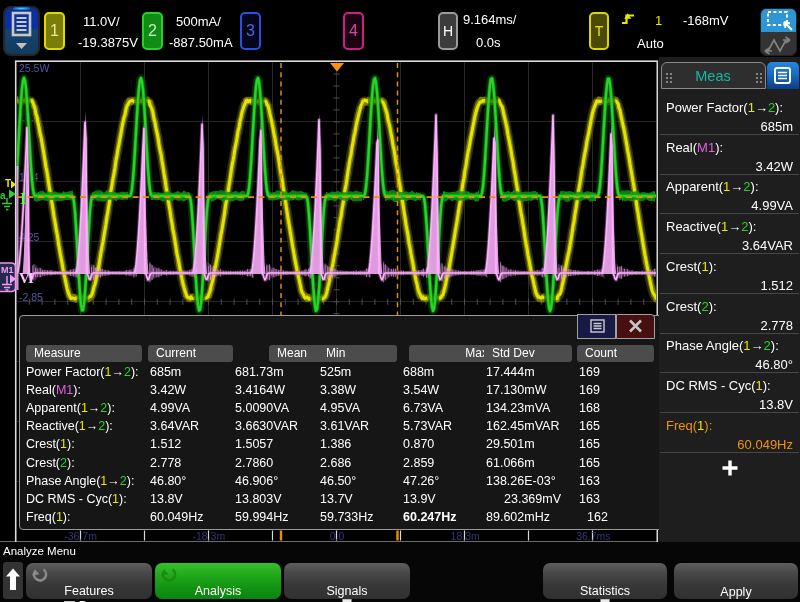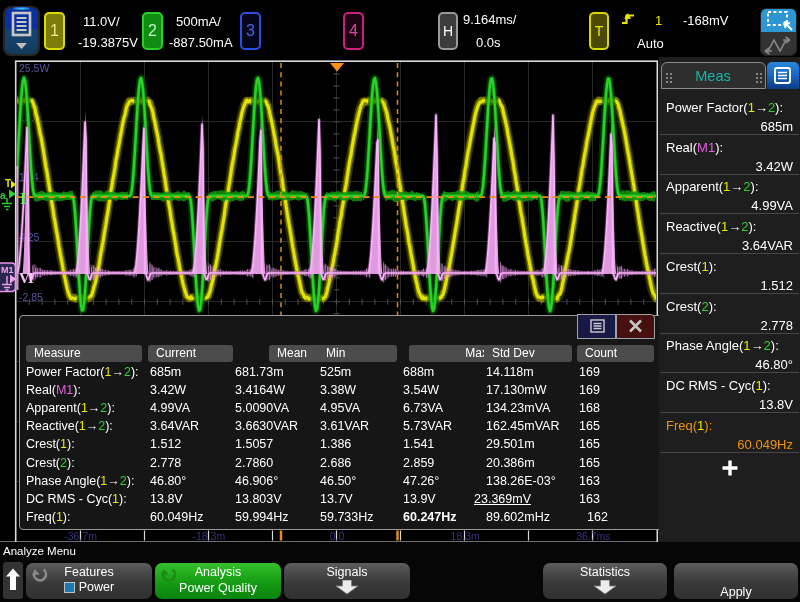--- a/index.html
+++ b/index.html
@@ -13,21 +13,21 @@
  color:#fff;font-size:12px;line-height:17px;padding-left:8px;top:29px;}
 .trow{position:absolute;left:0;width:636px;height:18px;font-size:12.5px;color:#fff;white-space:nowrap;}
 .trow span.c{position:absolute;top:0;}
 .mrow{position:absolute;left:7px;width:130px;color:#fff;font-size:13px;white-space:nowrap;}
 .mval{position:absolute;right:7px;text-align:right;color:#fff;font-size:13px;white-space:nowrap;}
 .msep{position:absolute;left:1px;width:139px;height:1px;background:#474747;}
 .y1{color:#e8e800}.g2{color:#30d030}.m1{color:#e060e0}.or{color:#f0920a}
 .btn{position:absolute;top:563px;height:36px;border-radius:7px;
  background:linear-gradient(180deg,#5e5e5e 0%,#484848 28%,#373737 62%,#303030 100%);
  color:#fff;font-size:12.5px;text-align:center;}
-.btn .l1{margin-top:2px;}
+.btn .l1{margin-top:21px;}
 </style></head>
 <body>
 <div id="scr">
 
 <svg class="ab" style="left:0;top:0" width="800" height="602" viewBox="0 0 800 602">
  <defs>
   <path id="yw" d="M16.0,101.0 L17.0,101.0 L18.0,101.0 L19.0,101.0 L20.0,101.0 L21.0,101.0 L22.0,101.0 L23.0,101.0 L24.0,101.0 L25.0,101.0 L26.0,101.0 L27.0,101.0 L28.0,101.0 L29.0,101.0 L30.0,101.0 L31.0,101.0 L32.0,101.8 L33.0,103.3 L34.0,105.7 L35.0,109.0 L36.0,113.2 L37.0,117.6 L38.0,122.3 L39.0,127.1 L40.0,132.2 L41.0,137.5 L42.0,143.0 L43.0,148.6 L44.0,154.4 L45.0,160.3 L46.0,166.3 L47.0,172.4 L48.0,178.6 L49.0,184.8 L50.0,191.1 L51.0,197.4 L52.0,203.8 L53.0,210.1 L54.0,216.4 L55.0,222.6 L56.0,228.8 L57.0,234.8 L58.0,240.8 L59.0,246.7 L60.0,252.4 L61.0,258.0 L62.0,263.4 L63.0,268.6 L64.0,273.6 L65.0,278.4 L66.0,283.0 L67.0,287.3 L68.0,291.2 L69.0,294.1 L70.0,296.2 L71.0,297.5 L72.0,298.0 L73.0,298.0 L74.0,298.0 L75.0,298.0 L76.0,298.0 L77.0,298.0 L78.0,298.0 L79.0,298.0 L80.0,298.0 L81.0,298.0 L82.0,298.0 L83.0,298.0 L84.0,298.0 L85.0,298.0 L86.0,298.0 L87.0,298.0 L88.0,298.0 L89.0,298.0 L90.0,297.6 L91.0,296.4 L92.0,294.4 L93.0,291.5 L94.0,287.7 L95.0,283.4 L96.0,278.9 L97.0,274.1 L98.0,269.1 L99.0,263.9 L100.0,258.5 L101.0,253.0 L102.0,247.3 L103.0,241.4 L104.0,235.4 L105.0,229.4 L106.0,223.2 L107.0,217.0 L108.0,210.7 L109.0,204.4 L110.0,198.1 L111.0,191.8 L112.0,185.5 L113.0,179.2 L114.0,173.0 L115.0,166.9 L116.0,160.9 L117.0,154.9 L118.0,149.2 L119.0,143.5 L120.0,138.0 L121.0,132.7 L122.0,127.6 L123.0,122.7 L124.0,118.1 L125.0,113.6 L126.0,109.4 L127.0,106.0 L128.0,103.6 L129.0,101.9 L130.0,101.1 L131.0,101.0 L132.0,101.0 L133.0,101.0 L134.0,101.0 L135.0,101.0 L136.0,101.0 L137.0,101.0 L138.0,101.0 L139.0,101.0 L140.0,101.0 L141.0,101.0 L142.0,101.0 L143.0,101.0 L144.0,101.0 L145.0,101.0 L146.0,101.0 L147.0,101.0 L148.0,101.1 L149.0,101.9 L150.0,103.6 L151.0,106.0 L152.0,109.4 L153.0,113.6 L154.0,118.1 L155.0,122.7 L156.0,127.6 L157.0,132.7 L158.0,138.0 L159.0,143.5 L160.0,149.2 L161.0,154.9 L162.0,160.9 L163.0,166.9 L164.0,173.0 L165.0,179.2 L166.0,185.5 L167.0,191.8 L168.0,198.1 L169.0,204.4 L170.0,210.7 L171.0,217.0 L172.0,223.2 L173.0,229.4 L174.0,235.4 L175.0,241.4 L176.0,247.3 L177.0,253.0 L178.0,258.5 L179.0,263.9 L180.0,269.1 L181.0,274.1 L182.0,278.9 L183.0,283.4 L184.0,287.7 L185.0,291.5 L186.0,294.4 L187.0,296.4 L188.0,297.6 L189.0,298.0 L190.0,298.0 L191.0,298.0 L192.0,298.0 L193.0,298.0 L194.0,298.0 L195.0,298.0 L196.0,298.0 L197.0,298.0 L198.0,298.0 L199.0,298.0 L200.0,298.0 L201.0,298.0 L202.0,298.0 L203.0,298.0 L204.0,298.0 L205.0,298.0 L206.0,298.0 L207.0,297.5 L208.0,296.2 L209.0,294.1 L210.0,291.2 L211.0,287.3 L212.0,283.0 L213.0,278.4 L214.0,273.6 L215.0,268.6 L216.0,263.4 L217.0,258.0 L218.0,252.4 L219.0,246.7 L220.0,240.8 L221.0,234.8 L222.0,228.8 L223.0,222.6 L224.0,216.4 L225.0,210.1 L226.0,203.8 L227.0,197.4 L228.0,191.1 L229.0,184.8 L230.0,178.6 L231.0,172.4 L232.0,166.3 L233.0,160.3 L234.0,154.4 L235.0,148.6 L236.0,143.0 L237.0,137.5 L238.0,132.2 L239.0,127.1 L240.0,122.3 L241.0,117.6 L242.0,113.2 L243.0,109.0 L244.0,105.7 L245.0,103.3 L246.0,101.8 L247.0,101.0 L248.0,101.0 L249.0,101.0 L250.0,101.0 L251.0,101.0 L252.0,101.0 L253.0,101.0 L254.0,101.0 L255.0,101.0 L256.0,101.0 L257.0,101.0 L258.0,101.0 L259.0,101.0 L260.0,101.0 L261.0,101.0 L262.0,101.0 L263.0,101.0 L264.0,101.0 L265.0,101.2 L266.0,102.1 L267.0,103.8 L268.0,106.4 L269.0,109.8 L270.0,114.0 L271.0,118.5 L272.0,123.2 L273.0,128.1 L274.0,133.3 L275.0,138.6 L276.0,144.1 L277.0,149.7 L278.0,155.5 L279.0,161.5 L280.0,167.5 L281.0,173.6 L282.0,179.8 L283.0,186.1 L284.0,192.4 L285.0,198.7 L286.0,205.0 L287.0,211.3 L288.0,217.6 L289.0,223.8 L290.0,230.0 L291.0,236.0 L292.0,242.0 L293.0,247.8 L294.0,253.5 L295.0,259.1 L296.0,264.4 L297.0,269.6 L298.0,274.6 L299.0,279.3 L300.0,283.9 L301.0,288.1 L302.0,291.8 L303.0,294.6 L304.0,296.5 L305.0,297.6 L306.0,298.0 L307.0,298.0 L308.0,298.0 L309.0,298.0 L310.0,298.0 L311.0,298.0 L312.0,298.0 L313.0,298.0 L314.0,298.0 L315.0,298.0 L316.0,298.0 L317.0,298.0 L318.0,298.0 L319.0,298.0 L320.0,298.0 L321.0,298.0 L322.0,298.0 L323.0,298.0 L324.0,297.4 L325.0,296.1 L326.0,293.9 L327.0,290.9 L328.0,286.9 L329.0,282.5 L330.0,277.9 L331.0,273.1 L332.0,268.1 L333.0,262.8 L334.0,257.4 L335.0,251.8 L336.0,246.1 L337.0,240.2 L338.0,234.2 L339.0,228.1 L340.0,222.0 L341.0,215.7 L342.0,209.4 L343.0,203.1 L344.0,196.8 L345.0,190.5 L346.0,184.2 L347.0,178.0 L348.0,171.8 L349.0,165.7 L350.0,159.7 L351.0,153.8 L352.0,148.0 L353.0,142.4 L354.0,137.0 L355.0,131.7 L356.0,126.6 L357.0,121.8 L358.0,117.1 L359.0,112.7 L360.0,108.6 L361.0,105.5 L362.0,103.2 L363.0,101.7 L364.0,101.0 L365.0,101.0 L366.0,101.0 L367.0,101.0 L368.0,101.0 L369.0,101.0 L370.0,101.0 L371.0,101.0 L372.0,101.0 L373.0,101.0 L374.0,101.0 L375.0,101.0 L376.0,101.0 L377.0,101.0 L378.0,101.0 L379.0,101.0 L380.0,101.0 L381.0,101.0 L382.0,101.2 L383.0,102.2 L384.0,104.0 L385.0,106.7 L386.0,110.2 L387.0,114.5 L388.0,119.0 L389.0,123.7 L390.0,128.6 L391.0,133.8 L392.0,139.1 L393.0,144.6 L394.0,150.3 L395.0,156.1 L396.0,162.1 L397.0,168.1 L398.0,174.2 L399.0,180.5 L400.0,186.7 L401.0,193.0 L402.0,199.3 L403.0,205.7 L404.0,212.0 L405.0,218.2 L406.0,224.4 L407.0,230.6 L408.0,236.6 L409.0,242.6 L410.0,248.4 L411.0,254.1 L412.0,259.6 L413.0,265.0 L414.0,270.1 L415.0,275.1 L416.0,279.8 L417.0,284.3 L418.0,288.6 L419.0,292.2 L420.0,294.8 L421.0,296.7 L422.0,297.7 L423.0,298.0 L424.0,298.0 L425.0,298.0 L426.0,298.0 L427.0,298.0 L428.0,298.0 L429.0,298.0 L430.0,298.0 L431.0,298.0 L432.0,298.0 L433.0,298.0 L434.0,298.0 L435.0,298.0 L436.0,298.0 L437.0,298.0 L438.0,298.0 L439.0,298.0 L440.0,298.0 L441.0,297.3 L442.0,295.9 L443.0,293.7 L444.0,290.5 L445.0,286.5 L446.0,282.1 L447.0,277.5 L448.0,272.6 L449.0,267.6 L450.0,262.3 L451.0,256.9 L452.0,251.3 L453.0,245.5 L454.0,239.6 L455.0,233.6 L456.0,227.5 L457.0,221.3 L458.0,215.1 L459.0,208.8 L460.0,202.5 L461.0,196.2 L462.0,189.9 L463.0,183.6 L464.0,177.3 L465.0,171.2 L466.0,165.1 L467.0,159.1 L468.0,153.2 L469.0,147.5 L470.0,141.9 L471.0,136.4 L472.0,131.2 L473.0,126.1 L474.0,121.3 L475.0,116.7 L476.0,112.3 L477.0,108.3 L478.0,105.2 L479.0,103.0 L480.0,101.6 L481.0,101.0 L482.0,101.0 L483.0,101.0 L484.0,101.0 L485.0,101.0 L486.0,101.0 L487.0,101.0 L488.0,101.0 L489.0,101.0 L490.0,101.0 L491.0,101.0 L492.0,101.0 L493.0,101.0 L494.0,101.0 L495.0,101.0 L496.0,101.0 L497.0,101.0 L498.0,101.0 L499.0,101.3 L500.0,102.4 L501.0,104.3 L502.0,107.0 L503.0,110.6 L504.0,114.9 L505.0,119.4 L506.0,124.2 L507.0,129.1 L508.0,134.3 L509.0,139.7 L510.0,145.2 L511.0,150.9 L512.0,156.7 L513.0,162.7 L514.0,168.7 L515.0,174.9 L516.0,181.1 L517.0,187.3 L518.0,193.7 L519.0,200.0 L520.0,206.3 L521.0,212.6 L522.0,218.9 L523.0,225.1 L524.0,231.2 L525.0,237.2 L526.0,243.2 L527.0,249.0 L528.0,254.6 L529.0,260.1 L530.0,265.5 L531.0,270.6 L532.0,275.5 L533.0,280.3 L534.0,284.7 L535.0,289.0 L536.0,292.5 L537.0,295.1 L538.0,296.8 L539.0,297.8 L540.0,298.0 L541.0,298.0 L542.0,298.0 L543.0,298.0 L544.0,298.0 L545.0,298.0 L546.0,298.0 L547.0,298.0 L548.0,298.0 L549.0,298.0 L550.0,298.0 L551.0,298.0 L552.0,298.0 L553.0,298.0 L554.0,298.0 L555.0,298.0 L556.0,298.0 L557.0,298.0 L558.0,297.3 L559.0,295.8 L560.0,293.4 L561.0,290.2 L562.0,286.0 L563.0,281.6 L564.0,277.0 L565.0,272.1 L566.0,267.0 L567.0,261.8 L568.0,256.3 L569.0,250.7 L570.0,244.9 L571.0,239.0 L572.0,233.0 L573.0,226.9 L574.0,220.7 L575.0,214.5 L576.0,208.2 L577.0,201.9 L578.0,195.5 L579.0,189.2 L580.0,183.0 L581.0,176.7 L582.0,170.6 L583.0,164.5 L584.0,158.5 L585.0,152.6 L586.0,146.9 L587.0,141.3 L588.0,135.9 L589.0,130.7 L590.0,125.6 L591.0,120.8 L592.0,116.2 L593.0,111.9 L594.0,108.0 L595.0,105.0 L596.0,102.8 L597.0,101.5 L598.0,101.0 L599.0,101.0 L600.0,101.0 L601.0,101.0 L602.0,101.0 L603.0,101.0 L604.0,101.0 L605.0,101.0 L606.0,101.0 L607.0,101.0 L608.0,101.0 L609.0,101.0 L610.0,101.0 L611.0,101.0 L612.0,101.0 L613.0,101.0 L614.0,101.0 L615.0,101.0 L616.0,101.4 L617.0,102.5 L618.0,104.5 L619.0,107.3 L620.0,111.1 L621.0,115.4 L622.0,119.9 L623.0,124.7 L624.0,129.7 L625.0,134.8 L626.0,140.2 L627.0,145.8 L628.0,151.5 L629.0,157.3 L630.0,163.3 L631.0,169.3 L632.0,175.5 L633.0,181.7 L634.0,188.0 L635.0,194.3 L636.0,200.6 L637.0,206.9 L638.0,213.2 L639.0,219.5 L640.0,225.7 L641.0,231.8 L642.0,237.8 L643.0,243.8 L644.0,249.6 L645.0,255.2 L646.0,260.7 L647.0,266.0 L648.0,271.1 L649.0,276.0 L650.0,280.7 L651.0,285.2 L652.0,289.4 L653.0,292.8 L654.0,295.3 L655.0,297.0 L656.0,297.9 L657.0,298.0"></path>
   <path id="yw1" d="M16.0,101.6 L17.0,99.1 L18.0,100.1 L19.0,99.9 L20.0,101.9 L21.0,101.7 L22.0,102.6 L23.0,99.3 L24.0,100.7 L25.0,99.1 L26.0,99.9 L27.0,101.0 L28.0,99.1 L29.0,99.8 L30.0,101.6 L31.0,101.2 L32.0,100.7 L33.0,103.7 L34.0,107.0 L35.0,107.0 L36.0,114.4 L37.0,118.4 L38.0,121.6 L39.0,125.8 L40.0,134.1 L41.0,136.9 L42.0,141.3 L43.0,147.0 L44.0,155.8 L45.0,160.7 L46.0,167.5 L47.0,173.3 L48.0,178.7 L49.0,186.7 L50.0,190.6 L51.0,197.7 L52.0,205.1 L53.0,210.6 L54.0,217.8 L55.0,222.9 L56.0,229.6 L57.0,233.0 L58.0,239.7 L59.0,245.8 L60.0,250.7 L61.0,256.9 L62.0,261.8 L63.0,267.7 L64.0,274.1 L65.0,277.9 L66.0,282.5 L67.0,286.1 L68.0,290.3 L69.0,295.9 L70.0,296.8 L71.0,297.9 L72.0,296.7 L73.0,298.9 L74.0,296.7 L75.0,297.5 L76.0,300.0 L77.0,298.6 L78.0,298.2 L79.0,298.7 L80.0,299.4 L81.0,299.1 L82.0,296.9 L83.0,296.1 L84.0,297.3 L85.0,297.1 L86.0,296.8 L87.0,299.8 L88.0,299.5 L89.0,297.3 L90.0,298.2 L91.0,296.0 L92.0,296.0 L93.0,291.3 L94.0,286.8 L95.0,282.4 L96.0,279.1 L97.0,273.1 L98.0,269.4 L99.0,265.5 L100.0,258.1 L101.0,251.8 L102.0,249.2 L103.0,241.4 L104.0,233.8 L105.0,227.6 L106.0,221.6 L107.0,217.5 L108.0,211.9 L109.0,204.1 L110.0,196.3 L111.0,191.3 L112.0,187.4 L113.0,179.3 L114.0,174.9 L115.0,168.3 L116.0,158.9 L117.0,155.8 L118.0,149.9 L119.0,143.7 L120.0,137.1 L121.0,133.3 L122.0,126.1 L123.0,122.5 L124.0,117.9 L125.0,115.4 L126.0,110.9 L127.0,105.1 L128.0,103.6 L129.0,100.7 L130.0,102.8 L131.0,102.5 L132.0,100.2 L133.0,101.6 L134.0,101.4 L135.0,99.6 L136.0,102.1 L137.0,101.2 L138.0,102.1 L139.0,101.1 L140.0,99.0 L141.0,100.3 L142.0,99.1 L143.0,102.7 L144.0,102.5 L145.0,102.3 L146.0,100.2 L147.0,99.2 L148.0,102.6 L149.0,103.7 L150.0,101.9 L151.0,106.0 L152.0,107.7 L153.0,114.7 L154.0,119.1 L155.0,121.2 L156.0,127.5 L157.0,132.9 L158.0,137.1 L159.0,145.0 L160.0,148.9 L161.0,153.8 L162.0,161.0 L163.0,167.8 L164.0,171.8 L165.0,178.5 L166.0,187.4 L167.0,192.4 L168.0,197.8 L169.0,204.5 L170.0,209.2 L171.0,215.9 L172.0,222.6 L173.0,229.7 L174.0,234.4 L175.0,240.3 L176.0,245.5 L177.0,253.5 L178.0,257.4 L179.0,265.5 L180.0,270.5 L181.0,272.4 L182.0,277.8 L183.0,284.1 L184.0,286.6 L185.0,290.0 L186.0,296.1 L187.0,296.7 L188.0,297.5 L189.0,299.1 L190.0,299.2 L191.0,296.8 L192.0,296.4 L193.0,297.7 L194.0,297.7 L195.0,297.9 L196.0,298.9 L197.0,298.7 L198.0,299.9 L199.0,296.4 L200.0,297.6 L201.0,297.4 L202.0,299.4 L203.0,297.0 L204.0,296.8 L205.0,297.8 L206.0,297.7 L207.0,296.6 L208.0,295.2 L209.0,295.8 L210.0,291.0 L211.0,288.8 L212.0,283.2 L213.0,276.6 L214.0,275.6 L215.0,269.9 L216.0,265.2 L217.0,259.7 L218.0,253.8 L219.0,245.3 L220.0,240.8 L221.0,233.7 L222.0,228.4 L223.0,220.8 L224.0,215.9 L225.0,212.0 L226.0,202.8 L227.0,198.6 L228.0,190.9 L229.0,184.5 L230.0,180.4 L231.0,174.4 L232.0,166.5 L233.0,161.1 L234.0,153.0 L235.0,147.8 L236.0,144.8 L237.0,137.8 L238.0,132.4 L239.0,128.1 L240.0,120.5 L241.0,117.9 L242.0,113.2 L243.0,110.4 L244.0,104.4 L245.0,105.2 L246.0,100.1 L247.0,99.8 L248.0,101.4 L249.0,101.7 L250.0,99.9 L251.0,99.5 L252.0,102.6 L253.0,100.0 L254.0,101.4 L255.0,101.5 L256.0,100.7 L257.0,101.3 L258.0,101.1 L259.0,102.7 L260.0,99.8 L261.0,101.9 L262.0,100.0 L263.0,100.6 L264.0,101.7 L265.0,100.4 L266.0,101.4 L267.0,104.8 L268.0,104.7 L269.0,109.7 L270.0,116.0 L271.0,120.5 L272.0,121.5 L273.0,127.0 L274.0,132.3 L275.0,140.3 L276.0,145.6 L277.0,151.3 L278.0,155.0 L279.0,160.1 L280.0,168.8 L281.0,174.4 L282.0,180.3 L283.0,188.0 L284.0,193.0 L285.0,196.7 L286.0,206.3 L287.0,210.5 L288.0,218.3 L289.0,225.6 L290.0,228.5 L291.0,234.5 L292.0,240.4 L293.0,248.0 L294.0,252.6 L295.0,259.5 L296.0,265.3 L297.0,268.4 L298.0,275.1 L299.0,278.4 L300.0,283.8 L301.0,289.8 L302.0,293.2 L303.0,293.0 L304.0,296.2 L305.0,296.7 L306.0,296.0 L307.0,299.1 L308.0,298.5 L309.0,297.0 L310.0,299.0 L311.0,298.2 L312.0,297.7 L313.0,296.0 L314.0,296.3 L315.0,299.5 L316.0,299.6 L317.0,298.2 L318.0,299.3 L319.0,298.3 L320.0,296.6 L321.0,296.5 L322.0,297.2 L323.0,299.6 L324.0,298.6 L325.0,297.5 L326.0,295.5 L327.0,289.7 L328.0,285.9 L329.0,280.9 L330.0,279.1 L331.0,274.6 L332.0,267.7 L333.0,263.3 L334.0,256.0 L335.0,253.5 L336.0,247.6 L337.0,242.1 L338.0,235.5 L339.0,229.7 L340.0,220.1 L341.0,216.7 L342.0,208.8 L343.0,204.9 L344.0,198.0 L345.0,192.0 L346.0,185.5 L347.0,177.0 L348.0,172.9 L349.0,164.1 L350.0,161.2 L351.0,155.2 L352.0,146.9 L353.0,143.7 L354.0,136.8 L355.0,130.9 L356.0,127.8 L357.0,120.7 L358.0,115.2 L359.0,111.5 L360.0,108.0 L361.0,106.9 L362.0,105.0 L363.0,100.8 L364.0,101.6 L365.0,100.6 L366.0,102.9 L367.0,101.1 L368.0,102.8 L369.0,99.5 L370.0,102.9 L371.0,99.7 L372.0,102.9 L373.0,100.1 L374.0,99.4 L375.0,100.7 L376.0,101.9 L377.0,100.3 L378.0,101.4 L379.0,101.0 L380.0,100.5 L381.0,101.3 L382.0,100.3 L383.0,103.1 L384.0,102.0 L385.0,108.4 L386.0,110.4 L387.0,115.4 L388.0,119.9 L389.0,124.4 L390.0,128.1 L391.0,132.1 L392.0,139.8 L393.0,144.0 L394.0,149.6 L395.0,157.5 L396.0,162.9 L397.0,167.3 L398.0,173.5 L399.0,180.1 L400.0,186.3 L401.0,192.2 L402.0,197.9 L403.0,205.3 L404.0,213.7 L405.0,218.9 L406.0,226.1 L407.0,231.1 L408.0,235.8 L409.0,242.8 L410.0,246.4 L411.0,253.2 L412.0,259.3 L413.0,265.3 L414.0,270.7 L415.0,274.9 L416.0,279.6 L417.0,283.2 L418.0,288.5 L419.0,293.8 L420.0,296.0 L421.0,295.4 L422.0,296.1 L423.0,298.1 L424.0,298.5 L425.0,297.3 L426.0,299.3 L427.0,299.0 L428.0,298.7 L429.0,296.9 L430.0,296.8 L431.0,296.1 L432.0,297.0 L433.0,297.9 L434.0,299.4 L435.0,296.3 L436.0,297.7 L437.0,298.5 L438.0,296.8 L439.0,298.8 L440.0,298.0 L441.0,296.3 L442.0,296.5 L443.0,291.7 L444.0,291.5 L445.0,287.5 L446.0,280.5 L447.0,277.2 L448.0,271.3 L449.0,269.4 L450.0,262.4 L451.0,255.1 L452.0,250.3 L453.0,246.9 L454.0,239.5 L455.0,234.8 L456.0,228.2 L457.0,223.3 L458.0,215.5 L459.0,210.6 L460.0,204.1 L461.0,196.6 L462.0,190.7 L463.0,183.6 L464.0,178.7 L465.0,171.4 L466.0,166.7 L467.0,160.1 L468.0,153.1 L469.0,146.5 L470.0,140.8 L471.0,137.0 L472.0,132.3 L473.0,126.2 L474.0,121.8 L475.0,115.8 L476.0,110.6 L477.0,107.5 L478.0,104.3 L479.0,102.3 L480.0,101.8 L481.0,99.6 L482.0,99.9 L483.0,101.8 L484.0,101.8 L485.0,99.3 L486.0,100.6 L487.0,101.2 L488.0,100.7 L489.0,99.8 L490.0,100.7 L491.0,102.6 L492.0,101.3 L493.0,101.8 L494.0,102.4 L495.0,102.1 L496.0,100.5 L497.0,99.0 L498.0,100.4 L499.0,102.3 L500.0,103.8 L501.0,106.1 L502.0,106.7 L503.0,111.6 L504.0,115.1 L505.0,119.8 L506.0,123.1 L507.0,128.0 L508.0,134.1 L509.0,137.8 L510.0,144.5 L511.0,151.6 L512.0,156.3 L513.0,161.3 L514.0,168.6 L515.0,173.4 L516.0,181.6 L517.0,185.5 L518.0,193.2 L519.0,200.2 L520.0,204.4 L521.0,213.2 L522.0,217.4 L523.0,224.9 L524.0,229.4 L525.0,236.8 L526.0,242.0 L527.0,248.3 L528.0,255.7 L529.0,259.7 L530.0,266.5 L531.0,271.9 L532.0,274.6 L533.0,278.6 L534.0,282.8 L535.0,289.1 L536.0,294.5 L537.0,294.5 L538.0,297.4 L539.0,298.9 L540.0,298.6 L541.0,299.0 L542.0,299.8 L543.0,296.8 L544.0,296.1 L545.0,296.6 L546.0,296.5 L547.0,298.7 L548.0,298.3 L549.0,296.9 L550.0,298.8 L551.0,299.1 L552.0,296.7 L553.0,298.4 L554.0,299.0 L555.0,296.5 L556.0,299.3 L557.0,299.9 L558.0,295.7 L559.0,293.9 L560.0,292.7 L561.0,290.9 L562.0,287.9 L563.0,281.2 L564.0,277.8 L565.0,270.4 L566.0,267.8 L567.0,262.3 L568.0,254.7 L569.0,251.8 L570.0,246.3 L571.0,239.4 L572.0,231.5 L573.0,228.8 L574.0,221.9 L575.0,213.9 L576.0,207.9 L577.0,201.4 L578.0,195.6 L579.0,188.6 L580.0,184.4 L581.0,178.0 L582.0,169.0 L583.0,166.3 L584.0,159.0 L585.0,153.9 L586.0,147.7 L587.0,141.1 L588.0,136.8 L589.0,132.5 L590.0,124.7 L591.0,122.1 L592.0,116.4 L593.0,111.8 L594.0,107.7 L595.0,105.9 L596.0,101.9 L597.0,102.9 L598.0,102.3 L599.0,99.3 L600.0,102.5 L601.0,100.0 L602.0,100.9 L603.0,101.4 L604.0,100.5 L605.0,99.1 L606.0,102.4 L607.0,99.7 L608.0,99.8 L609.0,102.2 L610.0,100.4 L611.0,102.5 L612.0,101.8 L613.0,100.1 L614.0,99.0 L615.0,102.8 L616.0,99.7 L617.0,103.4 L618.0,104.5 L619.0,108.4 L620.0,111.8 L621.0,115.9 L622.0,119.9 L623.0,125.8 L624.0,128.0 L625.0,133.7 L626.0,141.0 L627.0,145.0 L628.0,151.8 L629.0,157.2 L630.0,163.4 L631.0,169.0 L632.0,176.5 L633.0,181.0 L634.0,188.8 L635.0,193.4 L636.0,199.6 L637.0,205.4 L638.0,212.0 L639.0,218.0 L640.0,225.8 L641.0,232.9 L642.0,236.6 L643.0,242.6 L644.0,249.5 L645.0,256.1 L646.0,262.6 L647.0,266.1 L648.0,270.2 L649.0,274.4 L650.0,279.5 L651.0,284.1 L652.0,288.1 L653.0,290.8 L654.0,295.4 L655.0,296.1 L656.0,299.8 L657.0,298.2"></path>
   <path id="yw2" d="M16.0,101.5 L17.0,100.1 L18.0,101.9 L19.0,101.0 L20.0,101.9 L21.0,101.2 L22.0,100.9 L23.0,100.9 L24.0,100.2 L25.0,99.9 L26.0,102.1 L27.0,100.9 L28.0,101.8 L29.0,100.8 L30.0,100.0 L31.0,101.3 L32.0,100.7 L33.0,102.5 L34.0,105.9 L35.0,108.5 L36.0,114.4 L37.0,116.7 L38.0,122.9 L39.0,127.4 L40.0,132.9 L41.0,136.8 L42.0,143.0 L43.0,148.5 L44.0,154.2 L45.0,161.1 L46.0,167.5 L47.0,171.9 L48.0,178.9 L49.0,185.1 L50.0,191.7 L51.0,198.5 L52.0,203.1 L53.0,209.4 L54.0,216.7 L55.0,221.8 L56.0,228.0 L57.0,233.8 L58.0,239.6 L59.0,246.6 L60.0,252.6 L61.0,257.5 L62.0,262.7 L63.0,269.1 L64.0,274.1 L65.0,278.3 L66.0,283.4 L67.0,288.3 L68.0,291.9 L69.0,294.4 L70.0,296.6 L71.0,298.5 L72.0,297.8 L73.0,298.1 L74.0,298.4 L75.0,299.0 L76.0,298.8 L77.0,297.0 L78.0,297.2 L79.0,297.5 L80.0,298.6 L81.0,298.2 L82.0,297.5 L83.0,297.1 L84.0,298.5 L85.0,298.5 L86.0,299.1 L87.0,298.0 L88.0,298.0 L89.0,297.0 L90.0,296.5 L91.0,296.2 L92.0,294.0 L93.0,290.9 L94.0,286.7 L95.0,284.5 L96.0,279.7 L97.0,274.3 L98.0,270.2 L99.0,265.1 L100.0,258.9 L101.0,252.4 L102.0,246.1 L103.0,242.0 L104.0,235.4 L105.0,229.7 L106.0,224.2 L107.0,216.2 L108.0,210.9 L109.0,204.7 L110.0,198.1 L111.0,190.8 L112.0,185.1 L113.0,178.8 L114.0,173.4 L115.0,167.7 L116.0,160.5 L117.0,155.4 L118.0,148.7 L119.0,144.6 L120.0,138.8 L121.0,132.9 L122.0,127.5 L123.0,122.3 L124.0,117.6 L125.0,114.7 L126.0,109.2 L127.0,106.1 L128.0,104.7 L129.0,102.3 L130.0,101.2 L131.0,100.8 L132.0,100.3 L133.0,100.7 L134.0,101.6 L135.0,101.3 L136.0,101.6 L137.0,100.3 L138.0,101.1 L139.0,102.0 L140.0,100.9 L141.0,101.5 L142.0,100.1 L143.0,102.1 L144.0,101.3 L145.0,100.4 L146.0,100.2 L147.0,101.1 L148.0,101.2 L149.0,101.0 L150.0,104.8 L151.0,107.0 L152.0,109.3 L153.0,112.7 L154.0,118.9 L155.0,122.7 L156.0,128.2 L157.0,132.8 L158.0,137.5 L159.0,144.3 L160.0,150.3 L161.0,154.3 L162.0,161.0 L163.0,166.6 L164.0,174.0 L165.0,179.2 L166.0,186.4 L167.0,192.6 L168.0,197.5 L169.0,205.1 L170.0,210.5 L171.0,218.0 L172.0,223.2 L173.0,230.1 L174.0,234.9 L175.0,240.9 L176.0,247.5 L177.0,254.2 L178.0,258.5 L179.0,263.1 L180.0,269.2 L181.0,273.7 L182.0,279.0 L183.0,283.5 L184.0,287.6 L185.0,291.1 L186.0,293.6 L187.0,296.9 L188.0,297.7 L189.0,297.4 L190.0,298.7 L191.0,296.9 L192.0,298.6 L193.0,298.5 L194.0,298.7 L195.0,297.7 L196.0,298.4 L197.0,298.8 L198.0,299.2 L199.0,298.0 L200.0,296.9 L201.0,298.0 L202.0,298.2 L203.0,298.9 L204.0,298.9 L205.0,297.9 L206.0,298.1 L207.0,297.4 L208.0,296.8 L209.0,293.9 L210.0,291.6 L211.0,286.5 L212.0,282.9 L213.0,279.5 L214.0,273.2 L215.0,269.0 L216.0,263.7 L217.0,258.8 L218.0,253.2 L219.0,247.5 L220.0,240.5 L221.0,234.4 L222.0,229.3 L223.0,223.2 L224.0,217.3 L225.0,209.0 L226.0,202.7 L227.0,197.8 L228.0,192.1 L229.0,186.0 L230.0,179.2 L231.0,172.2 L232.0,165.3 L233.0,160.6 L234.0,155.3 L235.0,148.5 L236.0,143.4 L237.0,138.5 L238.0,131.1 L239.0,127.8 L240.0,121.8 L241.0,117.3 L242.0,112.3 L243.0,109.1 L244.0,105.9 L245.0,104.1 L246.0,101.0 L247.0,100.0 L248.0,101.9 L249.0,101.3 L250.0,100.4 L251.0,102.0 L252.0,100.1 L253.0,100.9 L254.0,100.4 L255.0,100.4 L256.0,99.8 L257.0,101.7 L258.0,102.0 L259.0,101.4 L260.0,100.2 L261.0,100.9 L262.0,100.6 L263.0,101.2 L264.0,101.3 L265.0,101.0 L266.0,101.5 L267.0,104.6 L268.0,105.6 L269.0,109.5 L270.0,114.0 L271.0,117.9 L272.0,123.4 L273.0,128.3 L274.0,134.4 L275.0,138.1 L276.0,145.2 L277.0,150.1 L278.0,155.0 L279.0,161.6 L280.0,167.9 L281.0,174.2 L282.0,178.7 L283.0,186.3 L284.0,192.4 L285.0,199.7 L286.0,204.5 L287.0,212.1 L288.0,217.9 L289.0,223.5 L290.0,230.3 L291.0,236.3 L292.0,242.4 L293.0,248.4 L294.0,253.9 L295.0,259.9 L296.0,264.7 L297.0,270.6 L298.0,274.9 L299.0,278.9 L300.0,283.7 L301.0,288.3 L302.0,292.4 L303.0,293.6 L304.0,296.0 L305.0,298.2 L306.0,297.2 L307.0,297.1 L308.0,298.1 L309.0,299.1 L310.0,298.1 L311.0,299.0 L312.0,298.8 L313.0,297.4 L314.0,298.8 L315.0,298.0 L316.0,298.7 L317.0,298.6 L318.0,297.6 L319.0,297.1 L320.0,299.1 L321.0,297.1 L322.0,299.1 L323.0,298.9 L324.0,298.0 L325.0,297.2 L326.0,295.0 L327.0,291.6 L328.0,286.6 L329.0,283.2 L330.0,276.8 L331.0,273.2 L332.0,268.0 L333.0,263.2 L334.0,257.8 L335.0,252.0 L336.0,246.9 L337.0,241.3 L338.0,233.3 L339.0,227.5 L340.0,220.8 L341.0,216.7 L342.0,209.6 L343.0,204.1 L344.0,196.1 L345.0,189.4 L346.0,185.0 L347.0,178.9 L348.0,171.3 L349.0,165.5 L350.0,158.8 L351.0,154.9 L352.0,147.6 L353.0,142.4 L354.0,136.0 L355.0,132.6 L356.0,125.8 L357.0,121.7 L358.0,117.6 L359.0,113.3 L360.0,109.7 L361.0,105.3 L362.0,103.7 L363.0,100.9 L364.0,100.8 L365.0,100.0 L366.0,101.0 L367.0,100.8 L368.0,102.1 L369.0,99.9 L370.0,100.7 L371.0,100.9 L372.0,102.1 L373.0,101.9 L374.0,100.0 L375.0,101.4 L376.0,101.1 L377.0,102.1 L378.0,100.7 L379.0,100.8 L380.0,100.3 L381.0,100.1 L382.0,102.1 L383.0,102.1 L384.0,104.4 L385.0,107.0 L386.0,110.5 L387.0,113.3 L388.0,119.7 L389.0,123.1 L390.0,127.7 L391.0,133.9 L392.0,138.1 L393.0,145.3 L394.0,149.6 L395.0,155.4 L396.0,162.9 L397.0,167.7 L398.0,173.4 L399.0,181.4 L400.0,185.5 L401.0,193.9 L402.0,198.5 L403.0,204.8 L404.0,211.4 L405.0,217.5 L406.0,224.8 L407.0,229.5 L408.0,235.5 L409.0,243.3 L410.0,247.8 L411.0,253.7 L412.0,258.8 L413.0,263.9 L414.0,270.7 L415.0,275.1 L416.0,280.4 L417.0,284.2 L418.0,289.2 L419.0,292.2 L420.0,293.9 L421.0,296.7 L422.0,298.8 L423.0,296.9 L424.0,298.7 L425.0,298.9 L426.0,298.1 L427.0,297.9 L428.0,299.1 L429.0,296.9 L430.0,297.9 L431.0,297.8 L432.0,298.4 L433.0,298.0 L434.0,299.0 L435.0,297.0 L436.0,297.0 L437.0,298.3 L438.0,297.0 L439.0,297.5 L440.0,298.3 L441.0,297.5 L442.0,295.5 L443.0,294.9 L444.0,290.6 L445.0,286.4 L446.0,282.3 L447.0,276.5 L448.0,273.1 L449.0,268.4 L450.0,262.7 L451.0,257.5 L452.0,251.8 L453.0,244.8 L454.0,239.5 L455.0,233.0 L456.0,227.1 L457.0,221.2 L458.0,214.9 L459.0,207.8 L460.0,202.3 L461.0,196.6 L462.0,189.6 L463.0,182.7 L464.0,178.4 L465.0,170.1 L466.0,165.9 L467.0,158.1 L468.0,152.2 L469.0,148.0 L470.0,142.6 L471.0,136.6 L472.0,131.4 L473.0,126.3 L474.0,120.9 L475.0,115.8 L476.0,112.0 L477.0,108.7 L478.0,105.8 L479.0,103.9 L480.0,102.1 L481.0,102.1 L482.0,101.2 L483.0,100.6 L484.0,101.2 L485.0,100.3 L486.0,101.4 L487.0,100.3 L488.0,100.1 L489.0,101.8 L490.0,100.7 L491.0,101.6 L492.0,101.2 L493.0,101.7 L494.0,101.8 L495.0,102.1 L496.0,101.8 L497.0,101.3 L498.0,101.3 L499.0,100.2 L500.0,103.4 L501.0,105.1 L502.0,106.4 L503.0,109.9 L504.0,115.4 L505.0,119.0 L506.0,123.8 L507.0,128.0 L508.0,135.2 L509.0,139.8 L510.0,145.0 L511.0,150.0 L512.0,157.0 L513.0,161.5 L514.0,169.3 L515.0,174.2 L516.0,180.9 L517.0,187.0 L518.0,193.3 L519.0,200.5 L520.0,207.0 L521.0,212.8 L522.0,217.9 L523.0,224.0 L524.0,230.4 L525.0,237.5 L526.0,243.6 L527.0,248.4 L528.0,255.0 L529.0,260.1 L530.0,265.3 L531.0,270.1 L532.0,276.2 L533.0,279.3 L534.0,284.6 L535.0,288.5 L536.0,292.9 L537.0,295.0 L538.0,297.2 L539.0,296.7 L540.0,297.7 L541.0,298.2 L542.0,296.8 L543.0,297.5 L544.0,297.3 L545.0,297.1 L546.0,297.4 L547.0,297.6 L548.0,296.8 L549.0,298.6 L550.0,297.2 L551.0,297.7 L552.0,298.5 L553.0,298.0 L554.0,298.8 L555.0,298.7 L556.0,297.0 L557.0,298.9 L558.0,296.2 L559.0,294.6 L560.0,294.4 L561.0,291.1 L562.0,286.2 L563.0,281.8 L564.0,277.5 L565.0,271.9 L566.0,266.1 L567.0,260.6 L568.0,255.9 L569.0,251.4 L570.0,245.2 L571.0,239.8 L572.0,234.0 L573.0,225.9 L574.0,221.6 L575.0,213.9 L576.0,208.4 L577.0,201.9 L578.0,195.3 L579.0,188.8 L580.0,182.6 L581.0,176.3 L582.0,169.8 L583.0,164.5 L584.0,157.6 L585.0,152.6 L586.0,147.9 L587.0,140.9 L588.0,136.4 L589.0,131.4 L590.0,126.4 L591.0,120.2 L592.0,115.4 L593.0,111.2 L594.0,108.2 L595.0,105.6 L596.0,103.2 L597.0,100.8 L598.0,101.7 L599.0,101.0 L600.0,101.6 L601.0,101.6 L602.0,100.9 L603.0,102.0 L604.0,101.2 L605.0,101.3 L606.0,101.3 L607.0,101.9 L608.0,101.3 L609.0,100.2 L610.0,100.0 L611.0,100.9 L612.0,100.5 L613.0,100.5 L614.0,99.9 L615.0,101.0 L616.0,100.9 L617.0,102.4 L618.0,103.4 L619.0,108.1 L620.0,110.0 L621.0,116.2 L622.0,120.7 L623.0,124.9 L624.0,129.7 L625.0,134.8 L626.0,140.3 L627.0,146.5 L628.0,152.4 L629.0,157.2 L630.0,164.0 L631.0,169.7 L632.0,175.1 L633.0,181.6 L634.0,187.1 L635.0,193.2 L636.0,199.7 L637.0,207.9 L638.0,212.8 L639.0,220.0 L640.0,225.7 L641.0,231.0 L642.0,237.2 L643.0,243.6 L644.0,249.4 L645.0,255.3 L646.0,259.9 L647.0,265.7 L648.0,270.6 L649.0,275.8 L650.0,280.3 L651.0,285.4 L652.0,290.1 L653.0,293.1 L654.0,294.3 L655.0,296.0 L656.0,298.3 L657.0,297.5"></path>
   <path id="gw" d="M16.0,180.4 L17.0,167.3 L18.0,151.4 L19.0,134.0 L20.0,116.7 L21.0,101.1 L22.0,88.7 L23.0,80.7 L24.0,78.0 L25.0,80.7 L26.0,88.7 L27.0,101.1 L28.0,116.7 L29.0,134.0 L30.0,151.4 L31.0,167.3 L32.0,180.4 L33.0,189.6 L34.0,194.7 L35.0,196.0 L36.0,196.0 L37.0,196.0 L38.0,196.0 L39.0,196.0 L40.0,196.0 L41.0,196.0 L42.0,196.0 L43.0,196.0 L44.0,196.0 L45.0,196.0 L46.0,196.0 L47.0,196.0 L48.0,196.0 L49.0,196.0 L50.0,196.0 L51.0,196.0 L52.0,196.0 L53.0,196.0 L54.0,196.0 L55.0,196.0 L56.0,196.0 L57.0,196.0 L58.0,196.0 L59.0,196.0 L60.0,196.0 L61.0,196.0 L62.0,196.0 L63.0,196.0 L64.0,196.0 L65.0,196.0 L66.0,196.0 L67.0,196.0 L68.0,196.0 L69.0,196.0 L70.0,196.0 L71.0,196.0 L72.0,196.0 L73.0,196.7 L74.0,201.8 L75.0,211.9 L76.0,226.2 L77.0,243.4 L78.0,261.6 L79.0,279.1 L80.0,294.0 L81.0,304.9 L82.0,310.4 L83.0,310.1 L84.0,304.0 L85.0,292.7 L86.0,277.4 L87.0,259.8 L88.0,241.6 L89.0,224.6 L90.0,210.7 L91.0,201.1 L92.0,196.4 L93.0,196.0 L94.0,196.0 L95.0,196.0 L96.0,196.0 L97.0,196.0 L98.0,196.0 L99.0,196.0 L100.0,196.0 L101.0,196.0 L102.0,196.0 L103.0,196.0 L104.0,196.0 L105.0,196.0 L106.0,196.0 L107.0,196.0 L108.0,196.0 L109.0,196.0 L110.0,196.0 L111.0,196.0 L112.0,196.0 L113.0,196.0 L114.0,196.0 L115.0,196.0 L116.0,196.0 L117.0,196.0 L118.0,196.0 L119.0,196.0 L120.0,196.0 L121.0,196.0 L122.0,196.0 L123.0,196.0 L124.0,196.0 L125.0,196.0 L126.0,196.0 L127.0,196.0 L128.0,196.0 L129.0,196.0 L130.0,196.0 L131.0,194.3 L132.0,188.9 L133.0,179.2 L134.0,165.8 L135.0,149.7 L136.0,132.3 L137.0,115.0 L138.0,99.7 L139.0,87.7 L140.0,80.2 L141.0,78.0 L142.0,81.3 L143.0,89.8 L144.0,102.5 L145.0,118.4 L146.0,135.8 L147.0,153.1 L148.0,168.8 L149.0,181.5 L150.0,190.3 L151.0,195.0 L152.0,196.0 L153.0,196.0 L154.0,196.0 L155.0,196.0 L156.0,196.0 L157.0,196.0 L158.0,196.0 L159.0,196.0 L160.0,196.0 L161.0,196.0 L162.0,196.0 L163.0,196.0 L164.0,196.0 L165.0,196.0 L166.0,196.0 L167.0,196.0 L168.0,196.0 L169.0,196.0 L170.0,196.0 L171.0,196.0 L172.0,196.0 L173.0,196.0 L174.0,196.0 L175.0,196.0 L176.0,196.0 L177.0,196.0 L178.0,196.0 L179.0,196.0 L180.0,196.0 L181.0,196.0 L182.0,196.0 L183.0,196.0 L184.0,196.0 L185.0,196.0 L186.0,196.0 L187.0,196.0 L188.0,196.0 L189.0,196.0 L190.0,197.0 L191.0,202.6 L192.0,213.2 L193.0,227.8 L194.0,245.2 L195.0,263.4 L196.0,280.7 L197.0,295.3 L198.0,305.7 L199.0,310.6 L200.0,309.7 L201.0,303.1 L202.0,291.3 L203.0,275.8 L204.0,258.0 L205.0,239.8 L206.0,223.1 L207.0,209.5 L208.0,200.4 L209.0,196.3 L210.0,196.0 L211.0,196.0 L212.0,196.0 L213.0,196.0 L214.0,196.0 L215.0,196.0 L216.0,196.0 L217.0,196.0 L218.0,196.0 L219.0,196.0 L220.0,196.0 L221.0,196.0 L222.0,196.0 L223.0,196.0 L224.0,196.0 L225.0,196.0 L226.0,196.0 L227.0,196.0 L228.0,196.0 L229.0,196.0 L230.0,196.0 L231.0,196.0 L232.0,196.0 L233.0,196.0 L234.0,196.0 L235.0,196.0 L236.0,196.0 L237.0,196.0 L238.0,196.0 L239.0,196.0 L240.0,196.0 L241.0,196.0 L242.0,196.0 L243.0,196.0 L244.0,196.0 L245.0,196.0 L246.0,196.0 L247.0,196.0 L248.0,194.0 L249.0,188.1 L250.0,178.0 L251.0,164.3 L252.0,148.0 L253.0,130.5 L254.0,113.4 L255.0,98.3 L256.0,86.7 L257.0,79.8 L258.0,78.1 L259.0,81.9 L260.0,90.9 L261.0,104.0 L262.0,120.1 L263.0,137.6 L264.0,154.8 L265.0,170.2 L266.0,182.5 L267.0,190.9 L268.0,195.2 L269.0,196.0 L270.0,196.0 L271.0,196.0 L272.0,196.0 L273.0,196.0 L274.0,196.0 L275.0,196.0 L276.0,196.0 L277.0,196.0 L278.0,196.0 L279.0,196.0 L280.0,196.0 L281.0,196.0 L282.0,196.0 L283.0,196.0 L284.0,196.0 L285.0,196.0 L286.0,196.0 L287.0,196.0 L288.0,196.0 L289.0,196.0 L290.0,196.0 L291.0,196.0 L292.0,196.0 L293.0,196.0 L294.0,196.0 L295.0,196.0 L296.0,196.0 L297.0,196.0 L298.0,196.0 L299.0,196.0 L300.0,196.0 L301.0,196.0 L302.0,196.0 L303.0,196.0 L304.0,196.0 L305.0,196.0 L306.0,196.0 L307.0,197.3 L308.0,203.4 L309.0,214.5 L310.0,229.5 L311.0,247.0 L312.0,265.2 L313.0,282.4 L314.0,296.6 L315.0,306.4 L316.0,310.8 L317.0,309.3 L318.0,302.1 L319.0,289.9 L320.0,274.1 L321.0,256.1 L322.0,238.0 L323.0,221.6 L324.0,208.4 L325.0,199.7 L326.0,196.1 L327.0,196.0 L328.0,196.0 L329.0,196.0 L330.0,196.0 L331.0,196.0 L332.0,196.0 L333.0,196.0 L334.0,196.0 L335.0,196.0 L336.0,196.0 L337.0,196.0 L338.0,196.0 L339.0,196.0 L340.0,196.0 L341.0,196.0 L342.0,196.0 L343.0,196.0 L344.0,196.0 L345.0,196.0 L346.0,196.0 L347.0,196.0 L348.0,196.0 L349.0,196.0 L350.0,196.0 L351.0,196.0 L352.0,196.0 L353.0,196.0 L354.0,196.0 L355.0,196.0 L356.0,196.0 L357.0,196.0 L358.0,196.0 L359.0,196.0 L360.0,196.0 L361.0,196.0 L362.0,196.0 L363.0,196.0 L364.0,195.9 L365.0,193.6 L366.0,187.3 L367.0,176.8 L368.0,162.8 L369.0,146.3 L370.0,128.8 L371.0,111.8 L372.0,97.0 L373.0,85.8 L374.0,79.4 L375.0,78.2 L376.0,82.6 L377.0,92.0 L378.0,105.5 L379.0,121.8 L380.0,139.3 L381.0,156.4 L382.0,171.6 L383.0,183.6 L384.0,191.6 L385.0,195.4 L386.0,196.0 L387.0,196.0 L388.0,196.0 L389.0,196.0 L390.0,196.0 L391.0,196.0 L392.0,196.0 L393.0,196.0 L394.0,196.0 L395.0,196.0 L396.0,196.0 L397.0,196.0 L398.0,196.0 L399.0,196.0 L400.0,196.0 L401.0,196.0 L402.0,196.0 L403.0,196.0 L404.0,196.0 L405.0,196.0 L406.0,196.0 L407.0,196.0 L408.0,196.0 L409.0,196.0 L410.0,196.0 L411.0,196.0 L412.0,196.0 L413.0,196.0 L414.0,196.0 L415.0,196.0 L416.0,196.0 L417.0,196.0 L418.0,196.0 L419.0,196.0 L420.0,196.0 L421.0,196.0 L422.0,196.0 L423.0,196.0 L424.0,197.7 L425.0,204.3 L426.0,215.8 L427.0,231.1 L428.0,248.8 L429.0,267.0 L430.0,283.9 L431.0,297.8 L432.0,307.1 L433.0,310.9 L434.0,308.9 L435.0,301.1 L436.0,288.5 L437.0,272.3 L438.0,254.3 L439.0,236.3 L440.0,220.1 L441.0,207.3 L442.0,199.1 L443.0,196.0 L444.0,196.0 L445.0,196.0 L446.0,196.0 L447.0,196.0 L448.0,196.0 L449.0,196.0 L450.0,196.0 L451.0,196.0 L452.0,196.0 L453.0,196.0 L454.0,196.0 L455.0,196.0 L456.0,196.0 L457.0,196.0 L458.0,196.0 L459.0,196.0 L460.0,196.0 L461.0,196.0 L462.0,196.0 L463.0,196.0 L464.0,196.0 L465.0,196.0 L466.0,196.0 L467.0,196.0 L468.0,196.0 L469.0,196.0 L470.0,196.0 L471.0,196.0 L472.0,196.0 L473.0,196.0 L474.0,196.0 L475.0,196.0 L476.0,196.0 L477.0,196.0 L478.0,196.0 L479.0,196.0 L480.0,196.0 L481.0,195.8 L482.0,193.1 L483.0,186.4 L484.0,175.6 L485.0,161.2 L486.0,144.6 L487.0,127.0 L488.0,110.2 L489.0,95.7 L490.0,84.9 L491.0,79.0 L492.0,78.4 L493.0,83.3 L494.0,93.2 L495.0,107.0 L496.0,123.5 L497.0,141.1 L498.0,158.1 L499.0,172.9 L500.0,184.5 L501.0,192.1 L502.0,195.6 L503.0,196.0 L504.0,196.0 L505.0,196.0 L506.0,196.0 L507.0,196.0 L508.0,196.0 L509.0,196.0 L510.0,196.0 L511.0,196.0 L512.0,196.0 L513.0,196.0 L514.0,196.0 L515.0,196.0 L516.0,196.0 L517.0,196.0 L518.0,196.0 L519.0,196.0 L520.0,196.0 L521.0,196.0 L522.0,196.0 L523.0,196.0 L524.0,196.0 L525.0,196.0 L526.0,196.0 L527.0,196.0 L528.0,196.0 L529.0,196.0 L530.0,196.0 L531.0,196.0 L532.0,196.0 L533.0,196.0 L534.0,196.0 L535.0,196.0 L536.0,196.0 L537.0,196.0 L538.0,196.0 L539.0,196.0 L540.0,196.0 L541.0,198.1 L542.0,205.3 L543.0,217.2 L544.0,232.8 L545.0,250.6 L546.0,268.8 L547.0,285.5 L548.0,298.9 L549.0,307.7 L550.0,311.0 L551.0,308.3 L552.0,300.0 L553.0,287.0 L554.0,270.6 L555.0,252.5 L556.0,234.5 L557.0,218.6 L558.0,206.3 L559.0,198.6 L560.0,196.0 L561.0,196.0 L562.0,196.0 L563.0,196.0 L564.0,196.0 L565.0,196.0 L566.0,196.0 L567.0,196.0 L568.0,196.0 L569.0,196.0 L570.0,196.0 L571.0,196.0 L572.0,196.0 L573.0,196.0 L574.0,196.0 L575.0,196.0 L576.0,196.0 L577.0,196.0 L578.0,196.0 L579.0,196.0 L580.0,196.0 L581.0,196.0 L582.0,196.0 L583.0,196.0 L584.0,196.0 L585.0,196.0 L586.0,196.0 L587.0,196.0 L588.0,196.0 L589.0,196.0 L590.0,196.0 L591.0,196.0 L592.0,196.0 L593.0,196.0 L594.0,196.0 L595.0,196.0 L596.0,196.0 L597.0,196.0 L598.0,195.7 L599.0,192.6 L600.0,185.5 L601.0,174.3 L602.0,159.7 L603.0,142.8 L604.0,125.3 L605.0,108.6 L606.0,94.4 L607.0,84.1 L608.0,78.7 L609.0,78.7 L610.0,84.1 L611.0,94.4 L612.0,108.6 L613.0,125.3 L614.0,142.8 L615.0,159.7 L616.0,174.3 L617.0,185.5 L618.0,192.6 L619.0,195.7 L620.0,196.0 L621.0,196.0 L622.0,196.0 L623.0,196.0 L624.0,196.0 L625.0,196.0 L626.0,196.0 L627.0,196.0 L628.0,196.0 L629.0,196.0 L630.0,196.0 L631.0,196.0 L632.0,196.0 L633.0,196.0 L634.0,196.0 L635.0,196.0 L636.0,196.0 L637.0,196.0 L638.0,196.0 L639.0,196.0 L640.0,196.0 L641.0,196.0 L642.0,196.0 L643.0,196.0 L644.0,196.0 L645.0,196.0 L646.0,196.0 L647.0,196.0 L648.0,196.0 L649.0,196.0 L650.0,196.0 L651.0,196.0 L652.0,196.0 L653.0,196.0 L654.0,196.0 L655.0,196.0 L656.0,196.0 L657.0,196.0"></path>
@@ -147,21 +147,21 @@
 <div class="hdrbtn" style="left:298px;width:79px;">Min</div>
 <div class="hdrbtn" style="left:389px;width:79px;text-align:right;">Max</div>
 <div class="hdrbtn" style="left:464px;width:88px;">Std Dev</div>
 <div class="hdrbtn" style="left:557px;width:77px;">Count</div>
 <div class="trow" style="top:49.5px;">
 <span class="c" style="left:6px;">Power Factor(<span class="y1">1</span>→<span class="g2">2</span>):</span>
 <span class="c" style="left:130px;">685m</span>
 <span class="c" style="left:215px;">681.73m</span>
 <span class="c" style="left:300px;">525m</span>
 <span class="c" style="left:383px;">688m</span>
-<span class="c" style="left:466px;">14.118m</span>
+<span class="c" style="left:466px;">17.444m</span>
 <span class="c" style="left:559px;">169</span>
 </div>
 <div class="trow" style="top:67.6px;">
 <span class="c" style="left:6px;">Real(<span class="m1">M1</span>):</span>
 <span class="c" style="left:130px;">3.42W</span>
 <span class="c" style="left:215px;">3.4164W</span>
 <span class="c" style="left:300px;">3.38W</span>
 <span class="c" style="left:383px;">3.54W</span>
 <span class="c" style="left:466px;">17.130mW</span>
 <span class="c" style="left:559px;">169</span>
@@ -182,49 +182,49 @@
 <span class="c" style="left:300px;">3.61VAR</span>
 <span class="c" style="left:383px;">5.73VAR</span>
 <span class="c" style="left:466px;">162.45mVAR</span>
 <span class="c" style="left:559px;">165</span>
 </div>
 <div class="trow" style="top:121.9px;">
 <span class="c" style="left:6px;">Crest(<span class="y1">1</span>):</span>
 <span class="c" style="left:130px;">1.512</span>
 <span class="c" style="left:215px;">1.5057</span>
 <span class="c" style="left:300px;">1.386</span>
-<span class="c" style="left:383px;">1.541</span>
+<span class="c" style="left:383px;">0.870</span>
 <span class="c" style="left:466px;">29.501m</span>
 <span class="c" style="left:559px;">165</span>
 </div>
 <div class="trow" style="top:140.0px;">
 <span class="c" style="left:6px;">Crest(<span class="g2">2</span>):</span>
 <span class="c" style="left:130px;">2.778</span>
 <span class="c" style="left:215px;">2.7860</span>
 <span class="c" style="left:300px;">2.686</span>
 <span class="c" style="left:383px;">2.859</span>
-<span class="c" style="left:466px;">20.386m</span>
+<span class="c" style="left:466px;">61.066m</span>
 <span class="c" style="left:559px;">165</span>
 </div>
 <div class="trow" style="top:158.1px;">
 <span class="c" style="left:6px;">Phase Angle(<span class="y1">1</span>→<span class="g2">2</span>):</span>
 <span class="c" style="left:130px;">46.80°</span>
 <span class="c" style="left:215px;">46.906°</span>
 <span class="c" style="left:300px;">46.50°</span>
 <span class="c" style="left:383px;">47.26°</span>
 <span class="c" style="left:466px;">138.26E-03°</span>
 <span class="c" style="left:559px;">163</span>
 </div>
 <div class="trow" style="top:176.2px;">
 <span class="c" style="left:6px;">DC RMS - Cyc(<span class="y1">1</span>):</span>
 <span class="c" style="left:130px;">13.8V</span>
 <span class="c" style="left:215px;">13.803V</span>
 <span class="c" style="left:300px;">13.7V</span>
 <span class="c" style="left:383px;">13.9V</span>
-<span class="c" style="left:454px;text-decoration:underline;">23.369mV</span>
+<span class="c" style="left:484px;">23.369mV</span>
 <span class="c" style="left:559px;">163</span>
 </div>
 <div class="trow" style="top:194.3px;">
 <span class="c" style="left:6px;">Freq(<span class="y1">1</span>):</span>
 <span class="c" style="left:130px;">60.049Hz</span>
 <span class="c" style="left:215px;">59.994Hz</span>
 <span class="c" style="left:300px;">59.733Hz</span>
 <span class="c" style="left:383px;font-weight:bold;">60.247Hz</span>
 <span class="c" style="left:466px;">89.602mHz</span>
 <span class="c" style="left:559px;margin-left:8px;">162</span>

